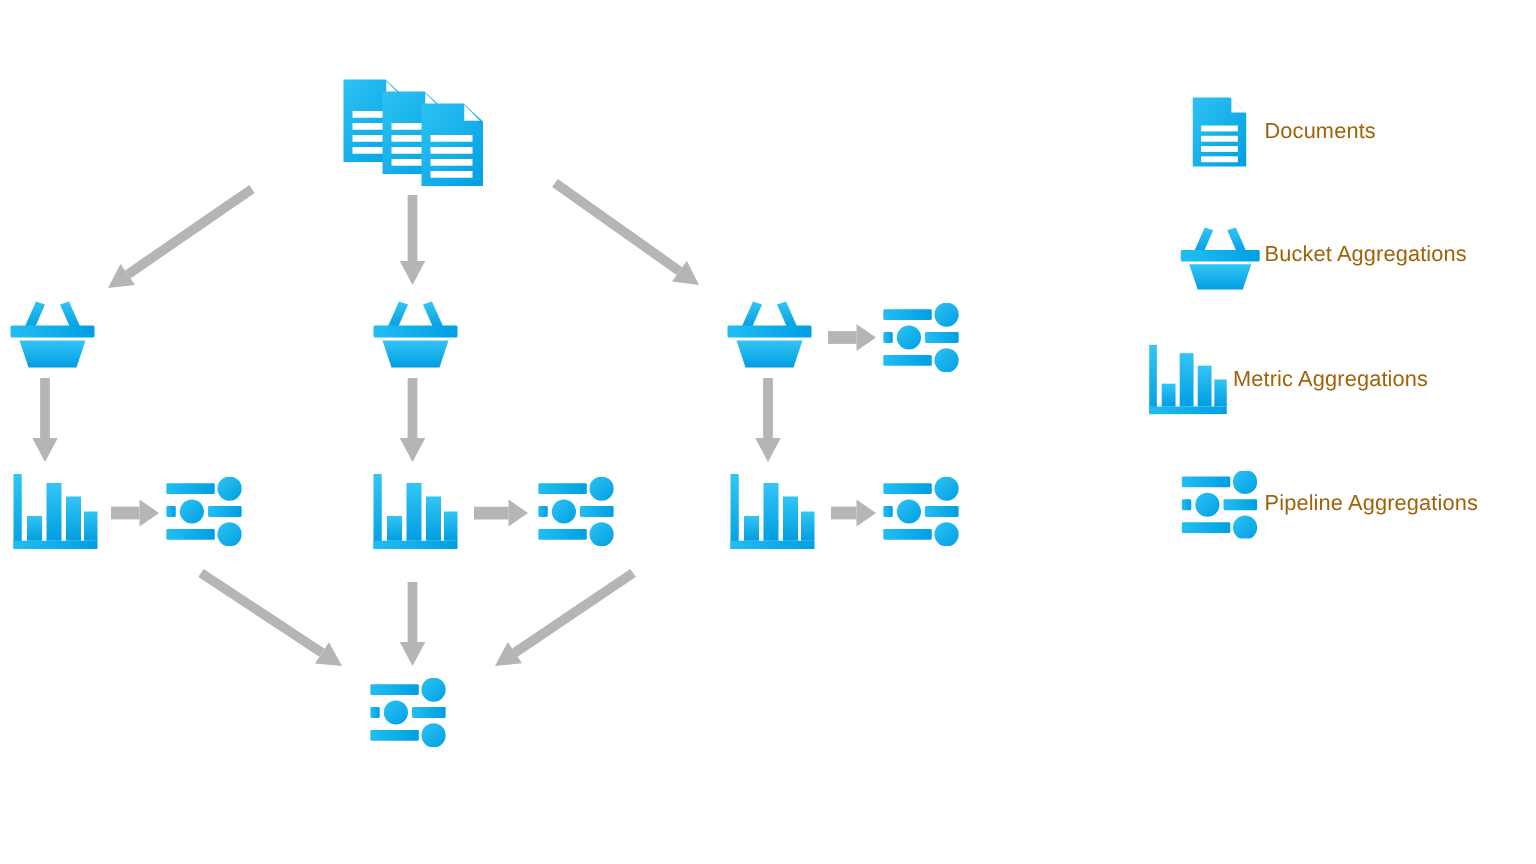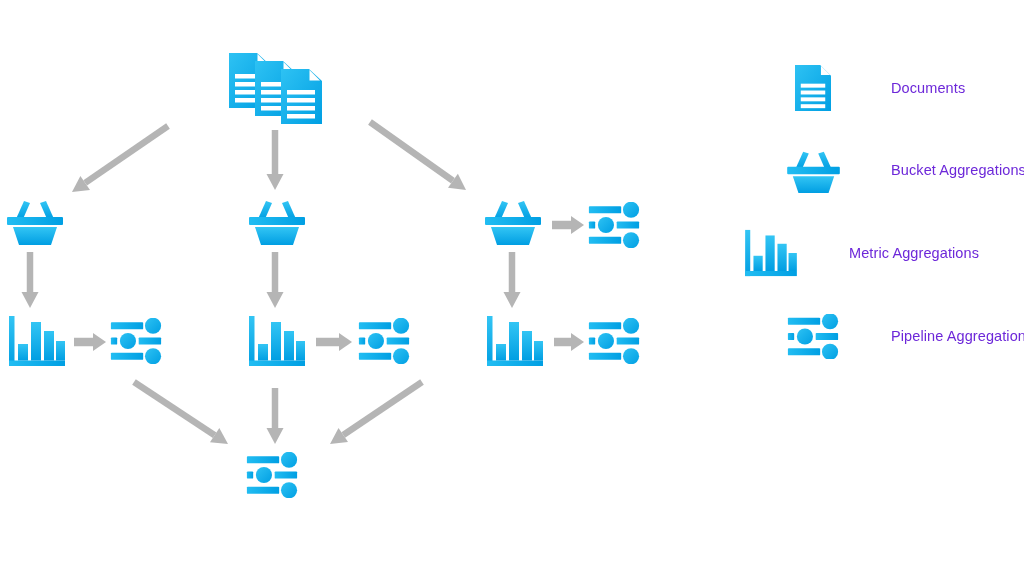--- a/index.html
+++ b/index.html
@@ -28,24 +28,23 @@
   }
   .legend-icon {
     width: 60px;
     height: 60px;
     display: flex;
     align-items: center;
     justify-content: center;
     flex: none;
   }
   .legend-label {
-    margin-left: 48px;
     font-family: "Liberation Sans", sans-serif;
     font-size: 14.5px;
-    color: #6d28d9;
+    color: #a16207;
     white-space: nowrap;
     letter-spacing: 0.1px;
   }
   svg { display: block; overflow: visible; }
 </style>
 </head>
 <body>
 
 <svg id="canvas" viewBox="0 0 1024 576" xmlns="http://www.w3.org/2000/svg">
   <defs>
@@ -241,21 +240,21 @@
       <div class="legend-label">Documents</div>
     </div>
     <div class="legend-row" style="left: 783px; top: 140px;">
       <div class="legend-icon">
         <svg width="55" height="47">
           <use x="0" y="0" width="55" height="47" href="#ico-bucket" xlink:href="#ico-bucket"></use>
         </svg>
       </div>
       <div class="legend-label">Bucket Aggregations</div>
     </div>
-    <div class="legend-row" style="left: 741px; top: 223px;">
+    <div class="legend-row" style="left: 762px; top: 223px;">
       <div class="legend-icon">
         <svg width="54" height="48">
           <use x="0" y="0" width="54" height="48" href="#ico-metric" xlink:href="#ico-metric"></use>
         </svg>
       </div>
       <div class="legend-label">Metric Aggregations</div>
     </div>
     <div class="legend-row" style="left: 783px; top: 306px;">
       <div class="legend-icon">
         <svg width="52" height="45">

